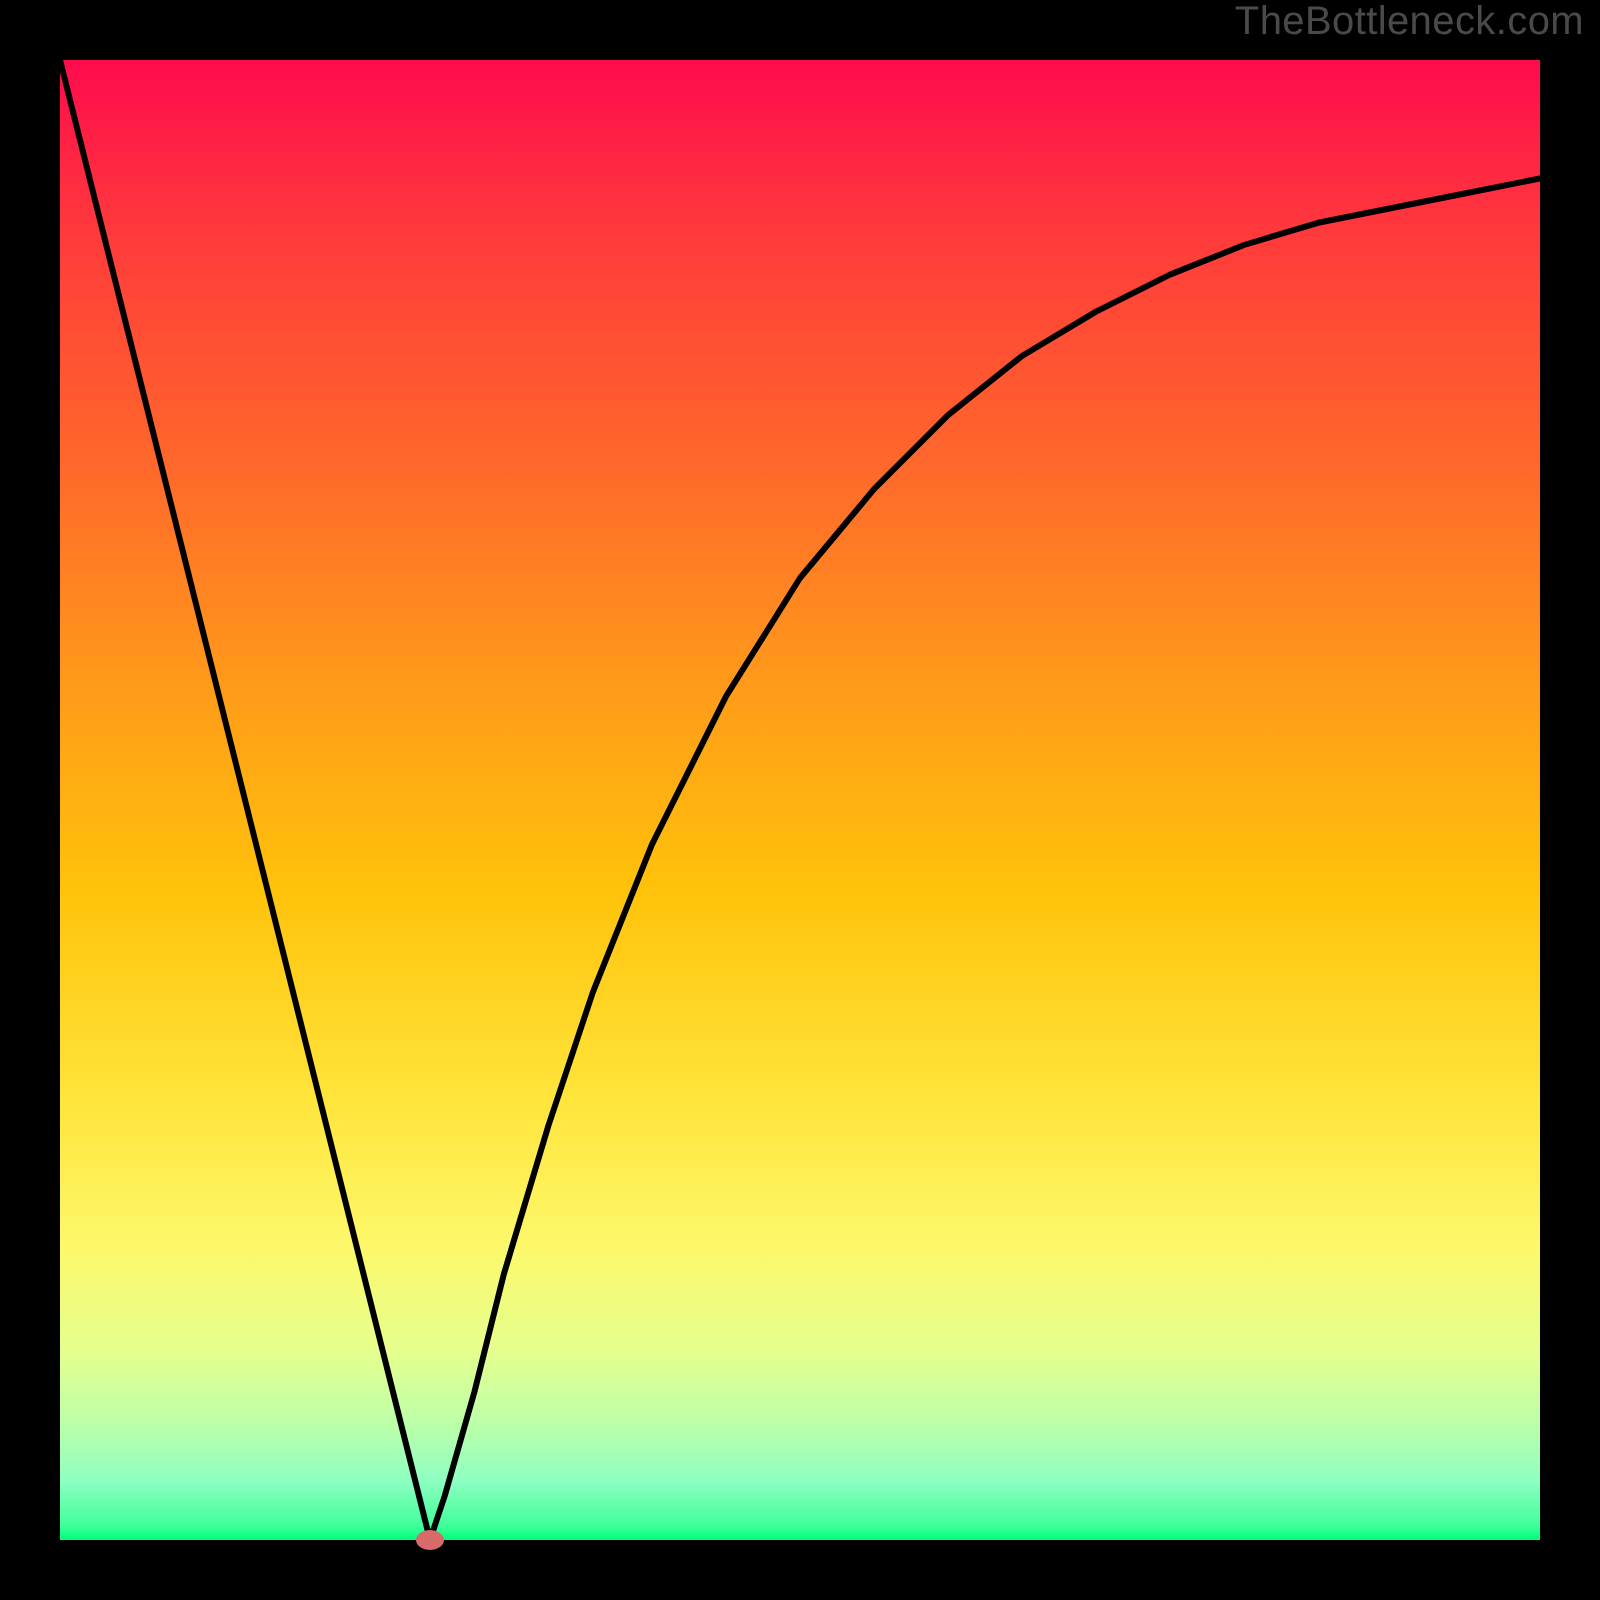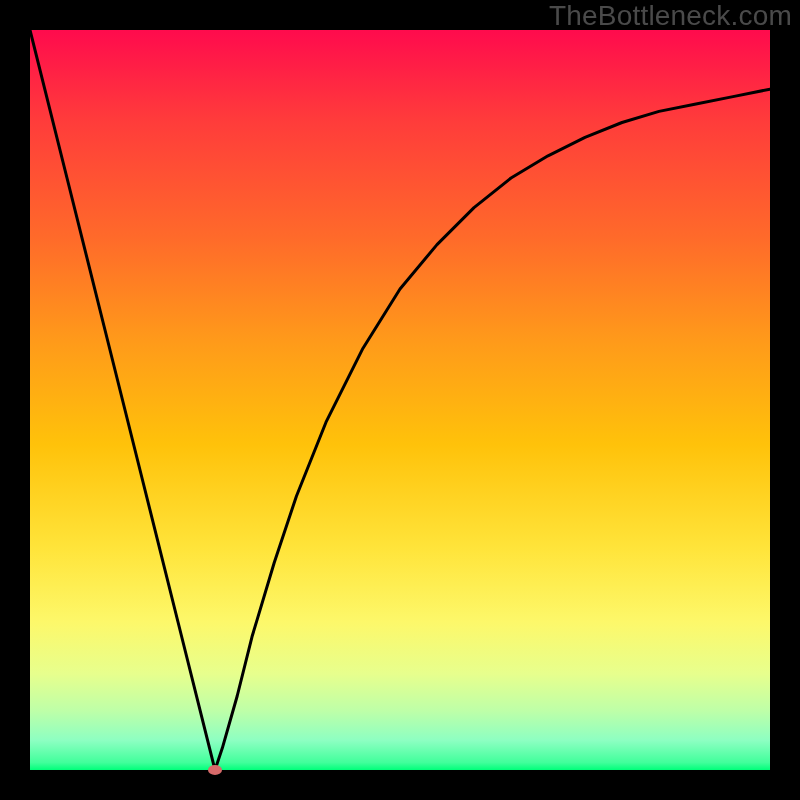--- a/index.html
+++ b/index.html
@@ -36,21 +36,21 @@
       #8dffc2 96%,
       #41ff9b 99%,
       #00ff7a 100%
     );
   }
   .watermark {
     position: absolute;
     top: 0px;
     right: 8px;
     color: #4a4a4a;
-    font-size: 28px;
+    font-size: 20px;
     letter-spacing: 0.2px;
     user-select: none;
   }
   svg.curve {
     position: absolute;
     left: 0;
     top: 0;
     width: 740px;
     height: 740px;
   }

